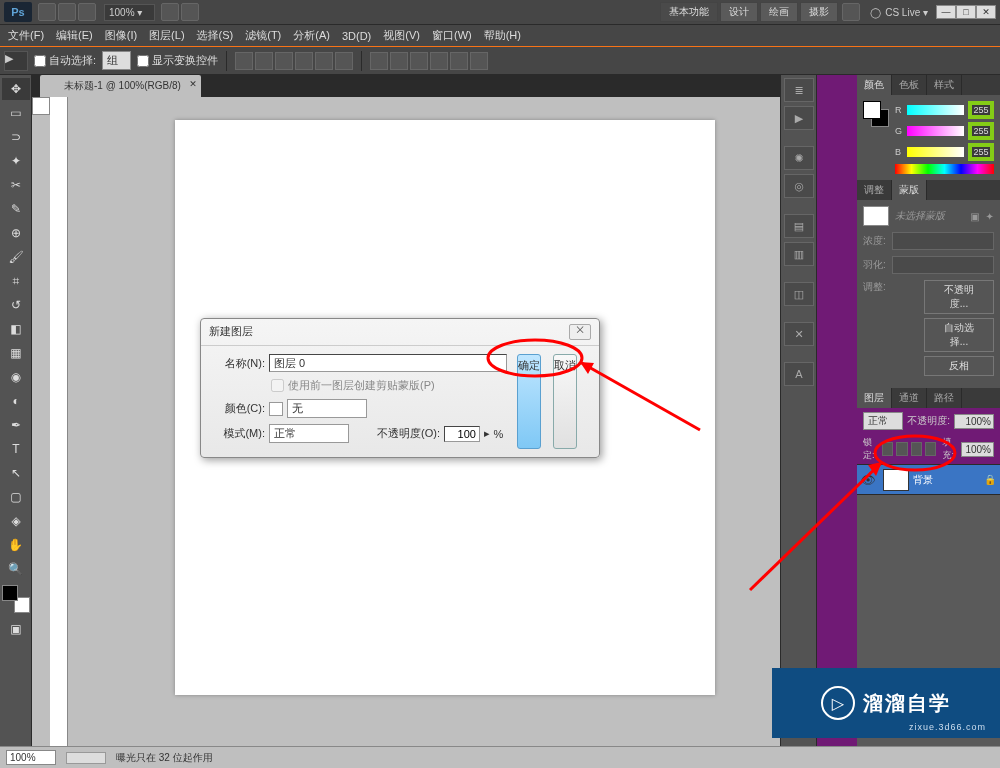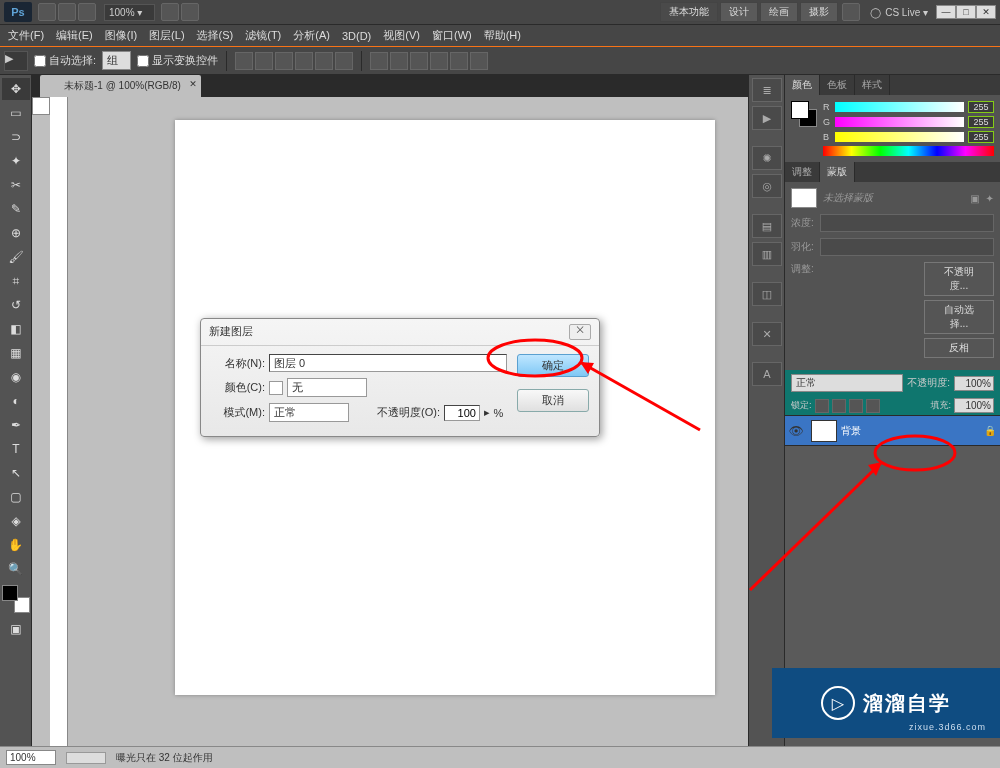--- a/index.html
+++ b/index.html
@@ -54,39 +54,39 @@
 .ruler-v { width: 18px; background: #fff; border-right: 1px solid #888; position: relative; overflow: hidden; }
 .canvas-inner { flex: 1; background: #bfbfbf; position: relative; }
 .canvas { position: absolute; left: 107px; top: 23px; width: 540px; height: 575px; background: #fff; box-shadow: 0 0 4px rgba(0,0,0,0.3); }
 
 
 .dock-col { width: 36px; background: #535353; border-left: 1px solid #2a2a2a; display: flex; flex-direction: column; padding: 2px 0; gap: 2px; }
 .dock-icon { width: 30px; height: 24px; margin: 1px 3px; background: #4a4a4a; border: 1px solid #666; display: flex; align-items: center; justify-content: center; color: #aaa; font-size: 11px; }
 .dock-group-sep { height: 10px; }
 
 
-.panels { width: 216px; background: #0f766e; border-left: 1px solid #2a2a2a; display: flex; flex-direction: column; }
+.panels { width: 184px; background: #701a75; border-left: 1px solid #2a2a2a; display: flex; flex-direction: column; padding-left: 40px; }
 .panel-tabs { display: flex; height: 20px; background: #3a3a3a; }
 .ptab { padding: 3px 7px; font-size: 10px; color: #aaa; border-right: 1px solid #2a2a2a; cursor: pointer; }
 .ptab.active { background: #535353; color: #ddd; }
 .panel-body { padding: 6px; background: #535353; }
 
 
 .color-panel { display: flex; gap: 6px; align-items: flex-start; }
 .color-swatch-big { position: relative; width: 26px; height: 26px; }
 .swatch-fg { position: absolute; width: 18px; height: 18px; background: #fff; border: 1px solid #000; }
 .swatch-bg { position: absolute; width: 18px; height: 18px; background: #000; border: 1px solid #888; right: 0; bottom: 0; }
 .sliders { flex: 1; }
 .slider-row { display: flex; align-items: center; gap: 4px; margin-bottom: 3px; font-size: 9px; }
 .slider-row .label { width: 8px; color: #ccc; }
 .slider-track { flex: 1; height: 10px; position: relative; }
 .slider-track.r { background: linear-gradient(to right, cyan, white); }
 .slider-track.g { background: linear-gradient(to right, magenta, white); }
 .slider-track.b { background: linear-gradient(to right, yellow, white); }
-.slider-val { width: 26px; background: #3a3a3a; border: 1px solid #84cc16; color: #ddd; text-align: center; font-size: 9px; }
+.slider-val { width: 26px; background: #3a3a3a; border: 4px solid #84cc16; color: #ddd; text-align: center; font-size: 9px; }
 .hue-bar { height: 10px; background: linear-gradient(to right, red, yellow, lime, cyan, blue, magenta, red); margin-top: 2px; }
 
 
 .adj-panel .row { display: flex; align-items: center; gap: 6px; margin-bottom: 6px; font-size: 10px; color: #999; }
 .adj-thumb { width: 26px; height: 20px; background: #fff; border: 1px solid #888; }
 .adj-label { color: #999; font-style: italic; }
 .adj-field { flex: 1; height: 18px; background: #4a4a4a; border: 1px solid #666; }
 .adj-btn { padding: 2px 10px; background: #555; border: 1px solid #777; font-size: 10px; color: #ddd; width: 70px; text-align: center; }
 .adj-btns { display: flex; flex-direction: column; gap: 4px; align-items: flex-end; }
 
@@ -114,21 +114,21 @@
 .dlg-title-txt { flex: 1; }
 .dlg-close { width: 22px; height: 16px; border: 1px solid #aaa; background: #eee; text-align: center; font-size: 9px; color: #555; border-radius: 2px; }
 .dlg-body { padding: 8px 10px; display: flex; gap: 10px; }
 .dlg-fields { flex: 1; }
 .dlg-row { display: flex; align-items: center; gap: 4px; margin-bottom: 6px; font-size: 11px; color: #333; }
 .dlg-label { width: 54px; text-align: right; }
 .dlg-input { flex: 1; background: #fff; border: 1px inset #999; padding: 2px 4px; font-size: 11px; color: #333; }
 .dlg-check-lbl { color: #888; font-size: 11px; }
 .dlg-select { background: #fff; border: 1px solid #999; padding: 1px 18px 1px 4px; font-size: 11px; color: #333; min-width: 80px; }
 .dlg-color-swatch { width: 14px; height: 14px; border: 1px solid #999; background: #fff; }
-.dlg-btns { display: flex; flex-direction: column; gap: 12px; width: 72px; }
+.dlg-btns { display: flex; flex-direction: row; gap: 12px; width: 72px; }
 .dlg-btn { padding: 3px 0; border: 1px solid #8aa; border-radius: 3px; text-align: center; font-size: 11px; color: #333; background: linear-gradient(#f8f8f8,#e0e0e0); cursor: pointer; }
 .dlg-btn.primary { background: linear-gradient(#bfe6ff,#7fc8f5); border-color: #5aa0d0; }
 .dlg-opacity { width: 36px; background: #fff; border: 1px inset #999; padding: 1px 3px; font-size: 11px; text-align: right; }
 
 
 .annot { position: absolute; top: 0; left: 0; width: 1000px; height: 768px; pointer-events: none; }
 
 
 .watermark { position: absolute; right: 0; bottom: 30px; width: 228px; height: 70px; background: #0f4c81; display: flex; align-items: center; justify-content: center; gap: 8px; }
 .wm-icon { width: 34px; height: 34px; border: 2px solid #fff; border-radius: 50%; display: flex; align-items: center; justify-content: center; color: #fff; font-size: 16px; }
@@ -337,20 +337,25 @@
           <div class="adj-btns">
             <div class="adj-btn">不透明度...</div>
             <div class="adj-btn">自动选择...</div>
             <div class="adj-btn">反相</div>
           </div>
         </div>
       </div>
     </div>
 
     <div class="layers-panel">
+      <div class="panel-tabs">
+        <div class="ptab active">图层</div>
+        <div class="ptab">通道</div>
+        <div class="ptab">路径</div>
+      </div>
       <div class="layers-ctrl">
         <div class="blend-select">正常</div>
         <span>不透明度:</span>
         <div class="opacity-field">100%</div>
       </div>
       <div class="lock-row">
         <span>锁定:</span>
         <div class="lock-icon"></div>
         <div class="lock-icon"></div>
         <div class="lock-icon"></div>
@@ -382,20 +387,24 @@
   <div class="dlg-title">
     <span class="dlg-title-txt">新建图层</span>
     <div class="dlg-close">⨉</div>
   </div>
   <div class="dlg-body">
     <div class="dlg-fields">
       <div class="dlg-row">
         <span class="dlg-label">名称(N):</span>
         <input class="dlg-input" value="图层 0" style="">
       </div>
+      <div class="dlg-row" style="padding-left:60px">
+        <input type="checkbox" disabled="" style="">
+        <span class="dlg-check-lbl">使用前一图层创建剪贴蒙版(P)</span>
+      </div>
       <div class="dlg-row">
         <span class="dlg-label">颜色(C):</span>
         <div class="dlg-color-swatch"></div>
         <div class="dlg-select">无</div>
       </div>
       <div class="dlg-row">
         <span class="dlg-label">模式(M):</span>
         <div class="dlg-select">正常</div>
         <span style="width:20px"></span>
         <span>不透明度(O):</span>

